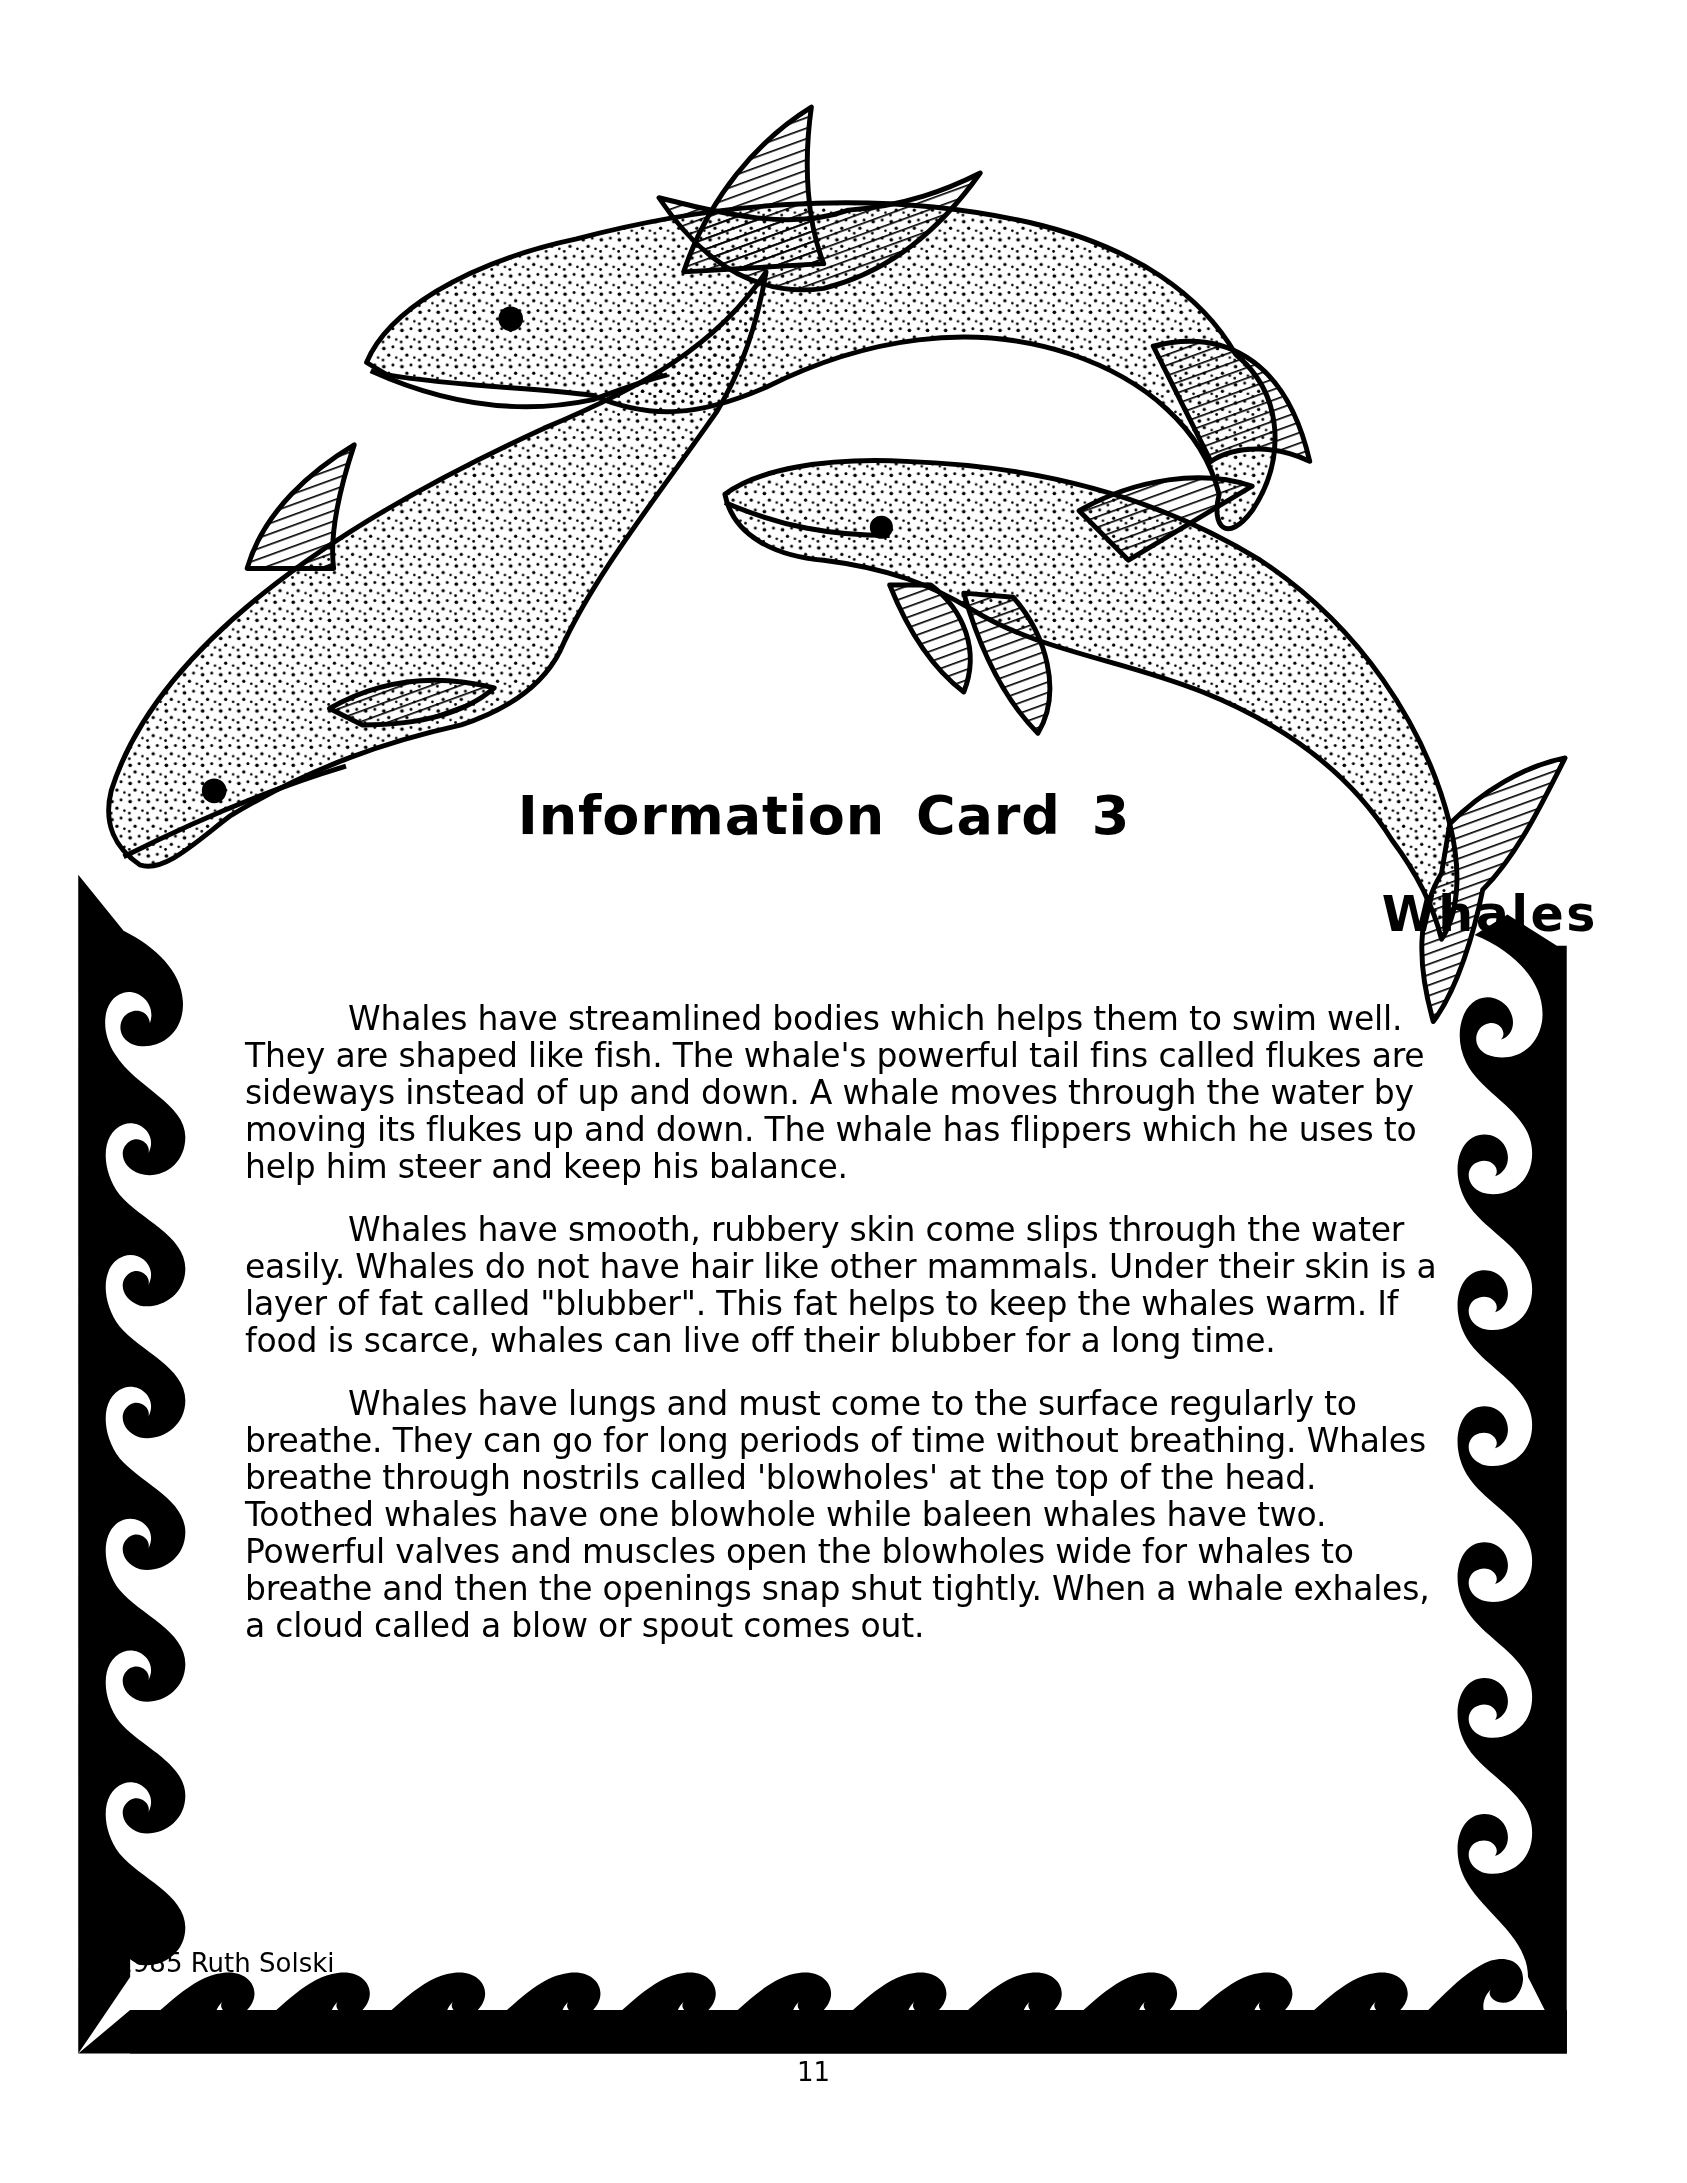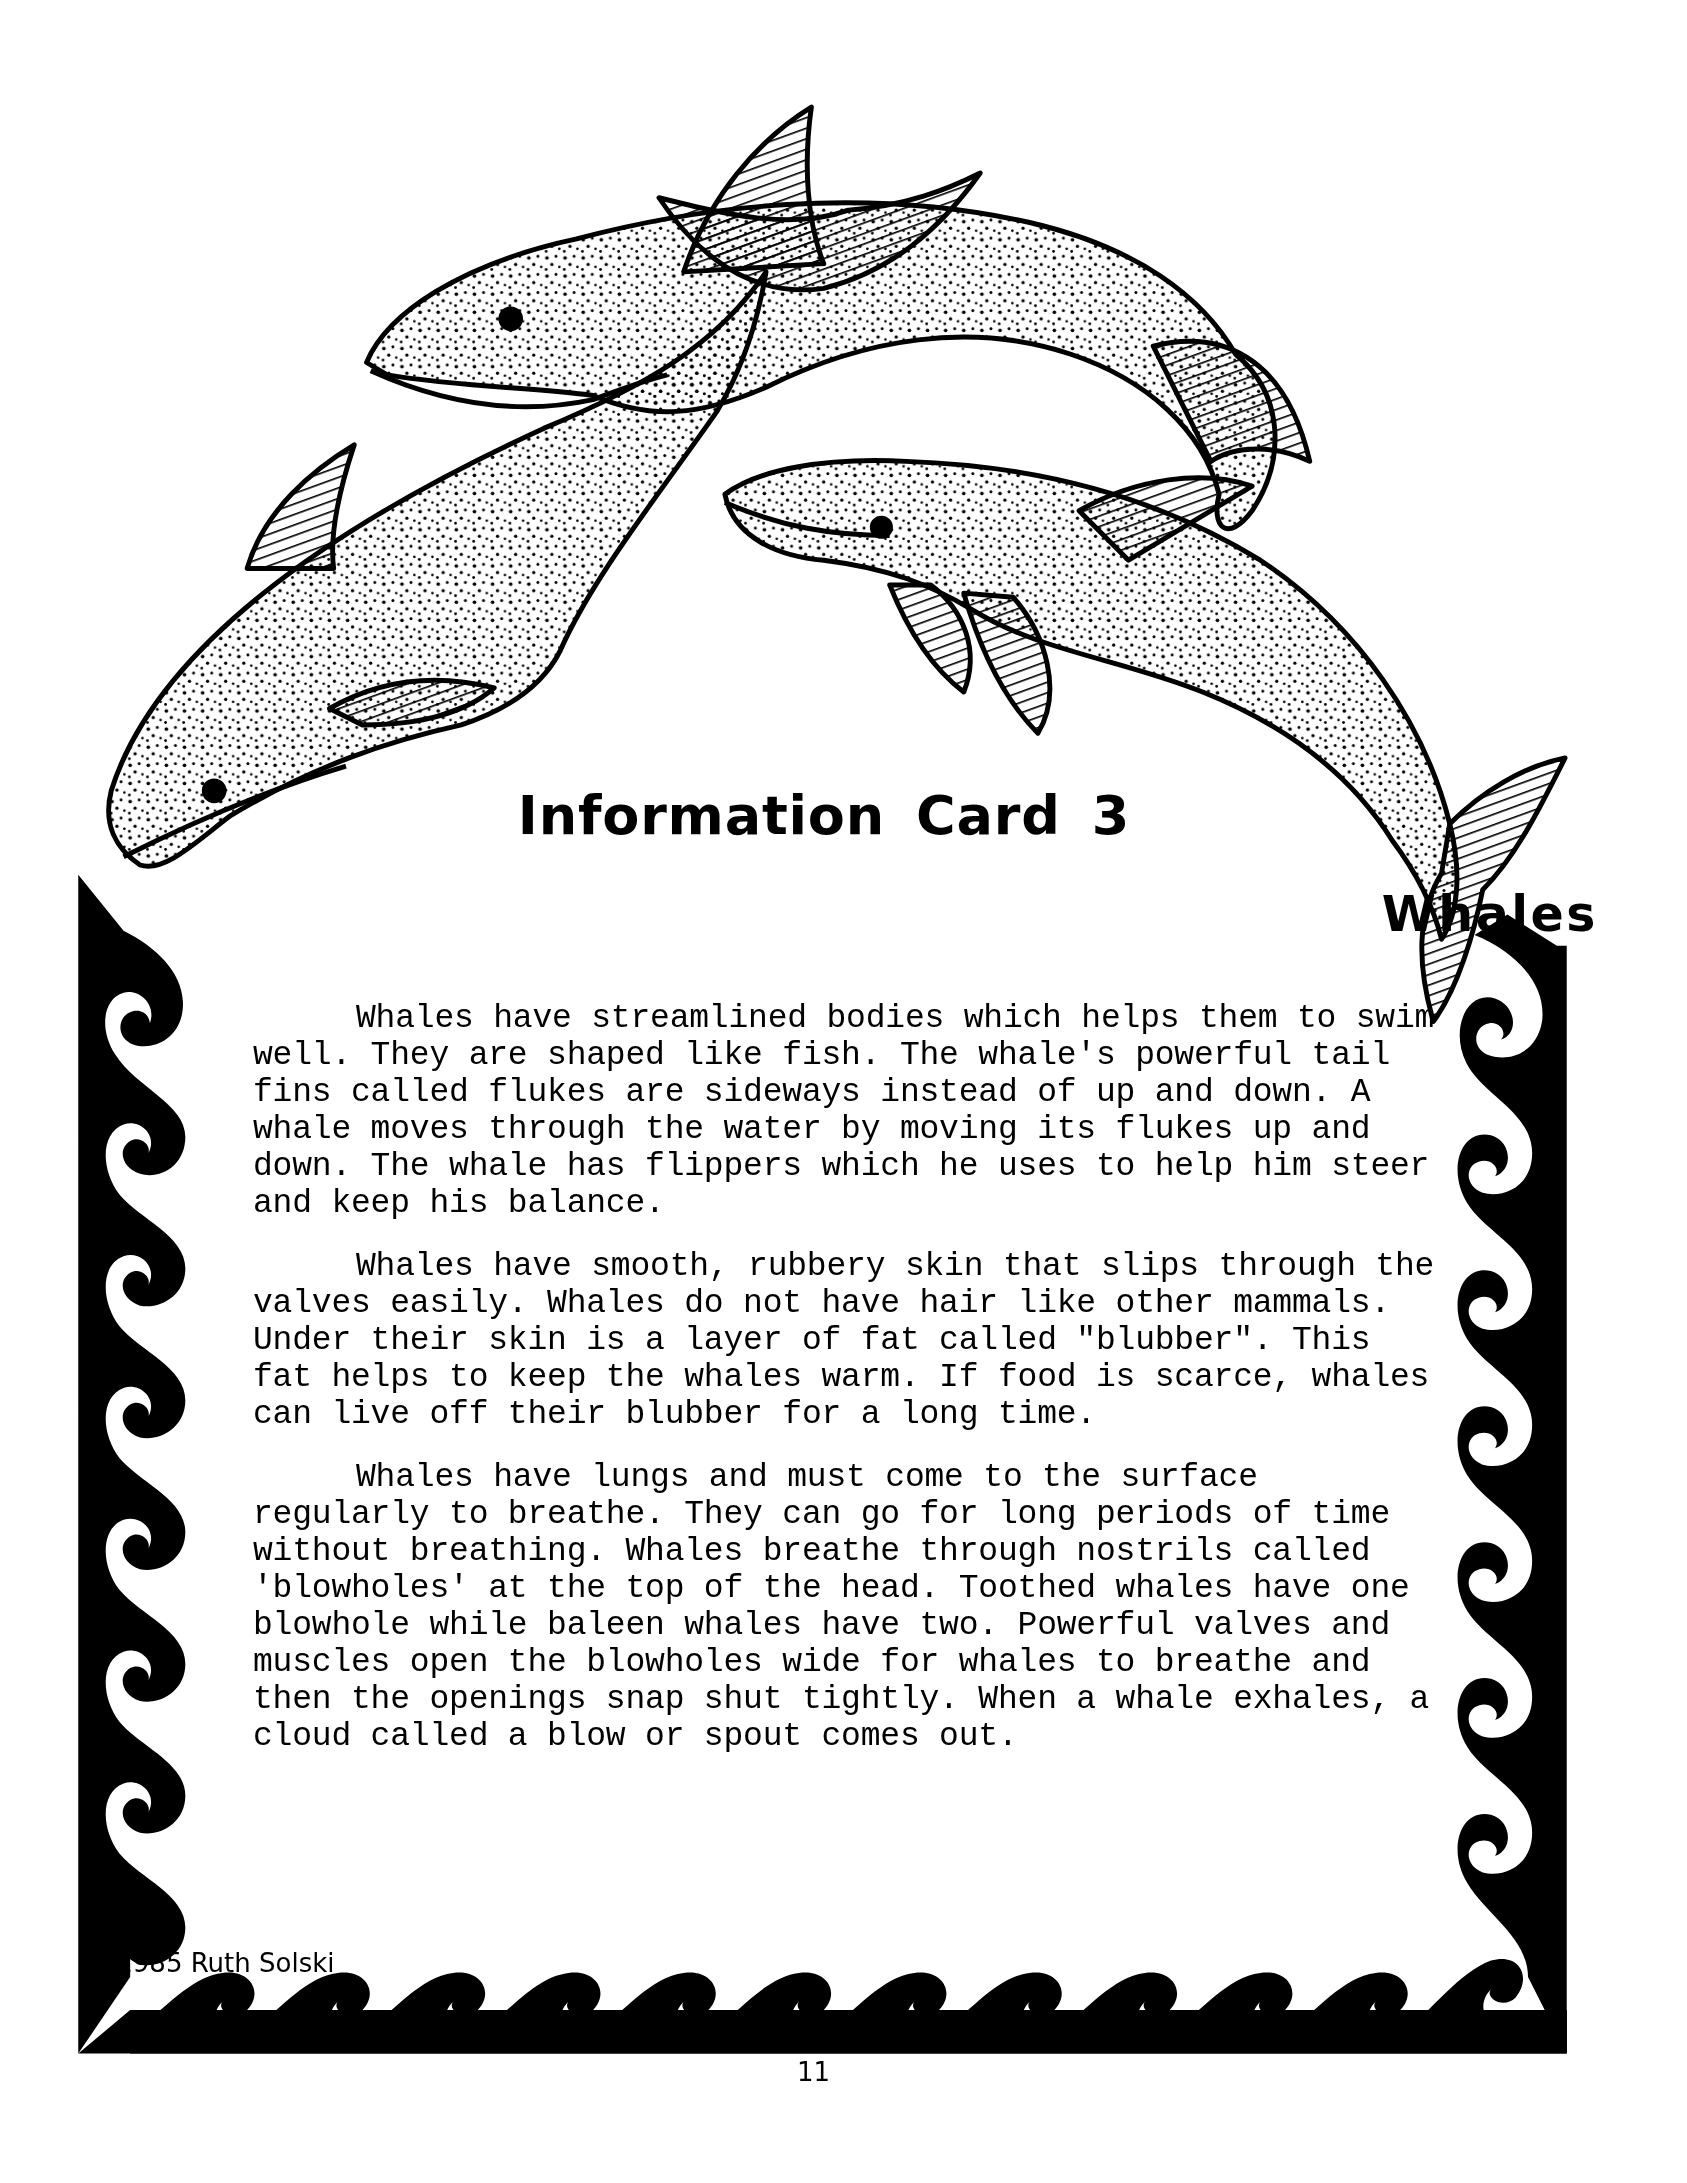--- a/index.html
+++ b/index.html
@@ -16,21 +16,21 @@
   .subtitle {
     position:absolute; left:0; width:1598px; top:886px; text-align:right;
     font-size:49px; font-weight:bold; letter-spacing:2.5px;
     font-family:"DejaVu Sans", sans-serif;
   }
   .body {
     position:absolute; left:241px; top:1000px; width:1203px;
     font-size:33px; line-height:37px; letter-spacing:-0.2px;
     font-family:"DejaVu Sans", sans-serif;
   }
-  .para { margin:0 0 26px 12px; text-indent:103px;font-family:Liberation Mono, monospace; }
+  .para { margin:0 0 26px 4px; text-indent:103px; }
   .footer-copy {
     position:absolute; left:82px; top:1948px; font-size:26px;
     font-family:"DejaVu Sans", sans-serif;
   }
   .footer-page {
     position:absolute; left:797px; top:2057px; font-size:26px;
     font-family:"DejaVu Sans", sans-serif;
   }
 </style>
 </head>
@@ -136,19 +136,19 @@
       <circle cx="1070" cy="640" r="11" fill="#000"></circle>
     </g>
   </g>
 </svg>
 
 <div class="title">Information Card 3</div>
 <div class="subtitle">Whales</div>
 
 <div class="body">
   <p class="para">Whales have streamlined bodies which helps them to swim well. They are shaped like fish. The whale's powerful tail fins called flukes are sideways instead of up and down. A whale moves through the water by moving its flukes up and down. The whale has flippers which he uses to help him steer and keep his balance.</p>
-  <p class="para">Whales have smooth, rubbery skin that slips through the valves easily. Whales do not have hair like other mammals. Under their skin is a layer of fat called "blubber". This fat helps to keep the whales warm. If food is scarce, whales can live off their blubber for a long time.</p>
+  <p class="para">Whales have smooth, rubbery skin come slips through the water easily. Whales do not have hair like other mammals. Under their skin is a layer of fat called "blubber". This fat helps to keep the whales warm. If food is scarce, whales can live off their blubber for a long time.</p>
   <p class="para">Whales have lungs and must come to the surface regularly to breathe. They can go for long periods of time without breathing. Whales breathe through nostrils called 'blowholes' at the top of the head. Toothed whales have one blowhole while baleen whales have two. Powerful valves and muscles open the blowholes wide for whales to breathe and then the openings snap shut tightly. When a whale exhales, a cloud called a blow or spout comes out.</p>
 </div>
 
 <div class="footer-copy">© 1985 Ruth Solski</div>
 <div class="footer-page">11</div>
 
 
 </body></html>

